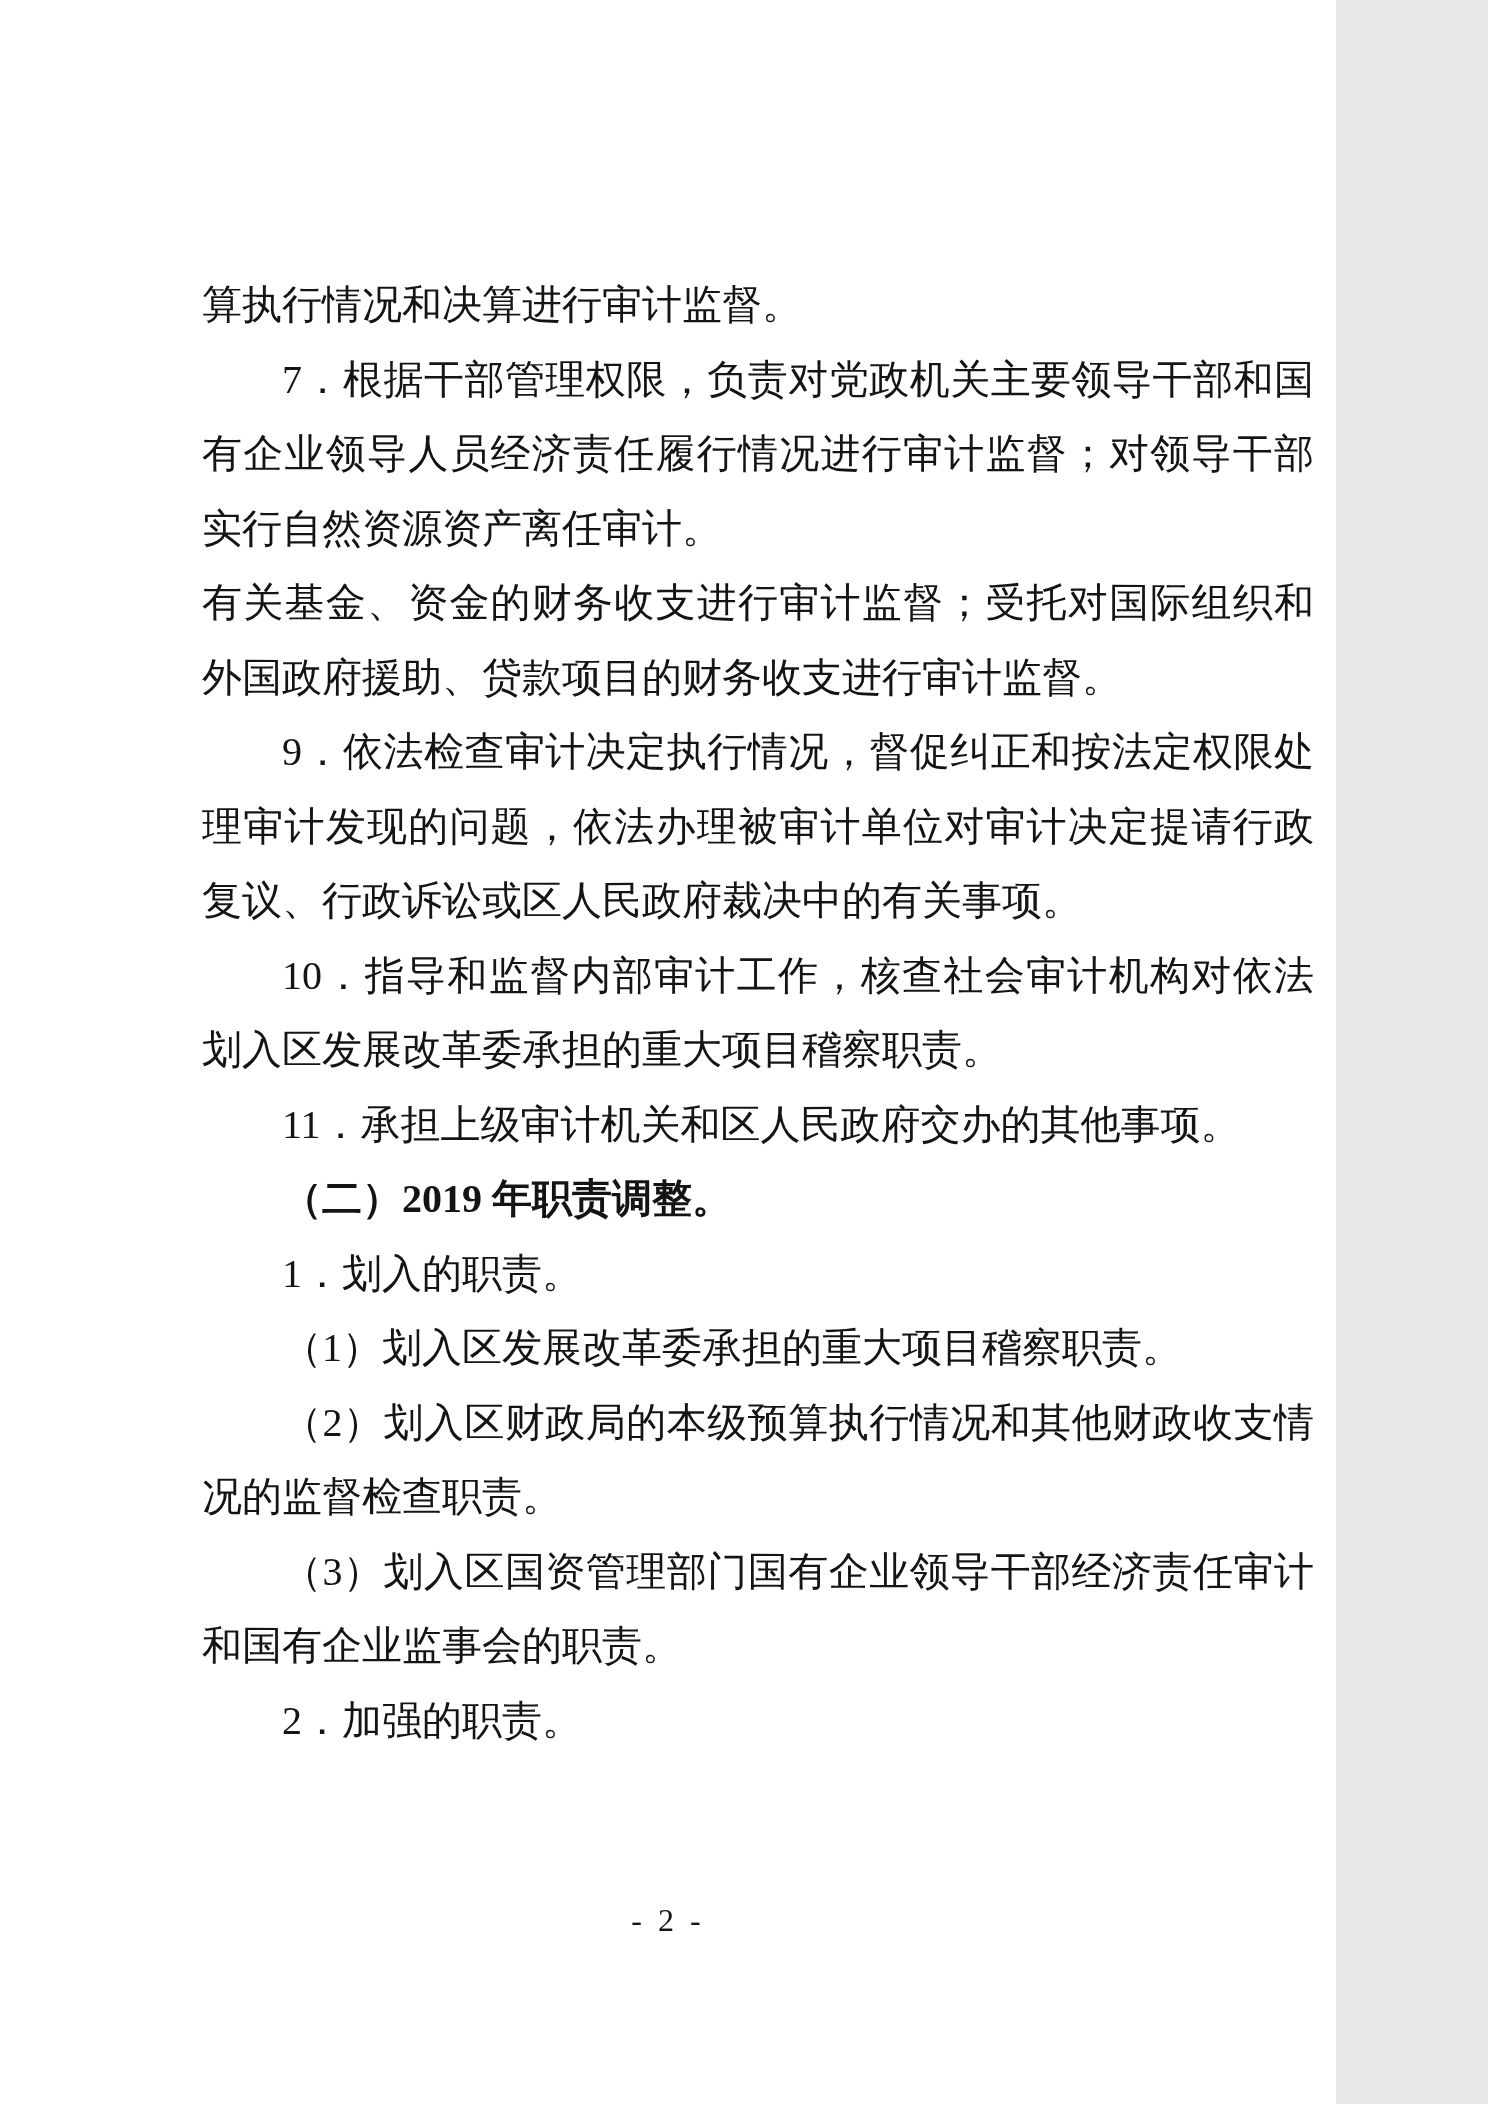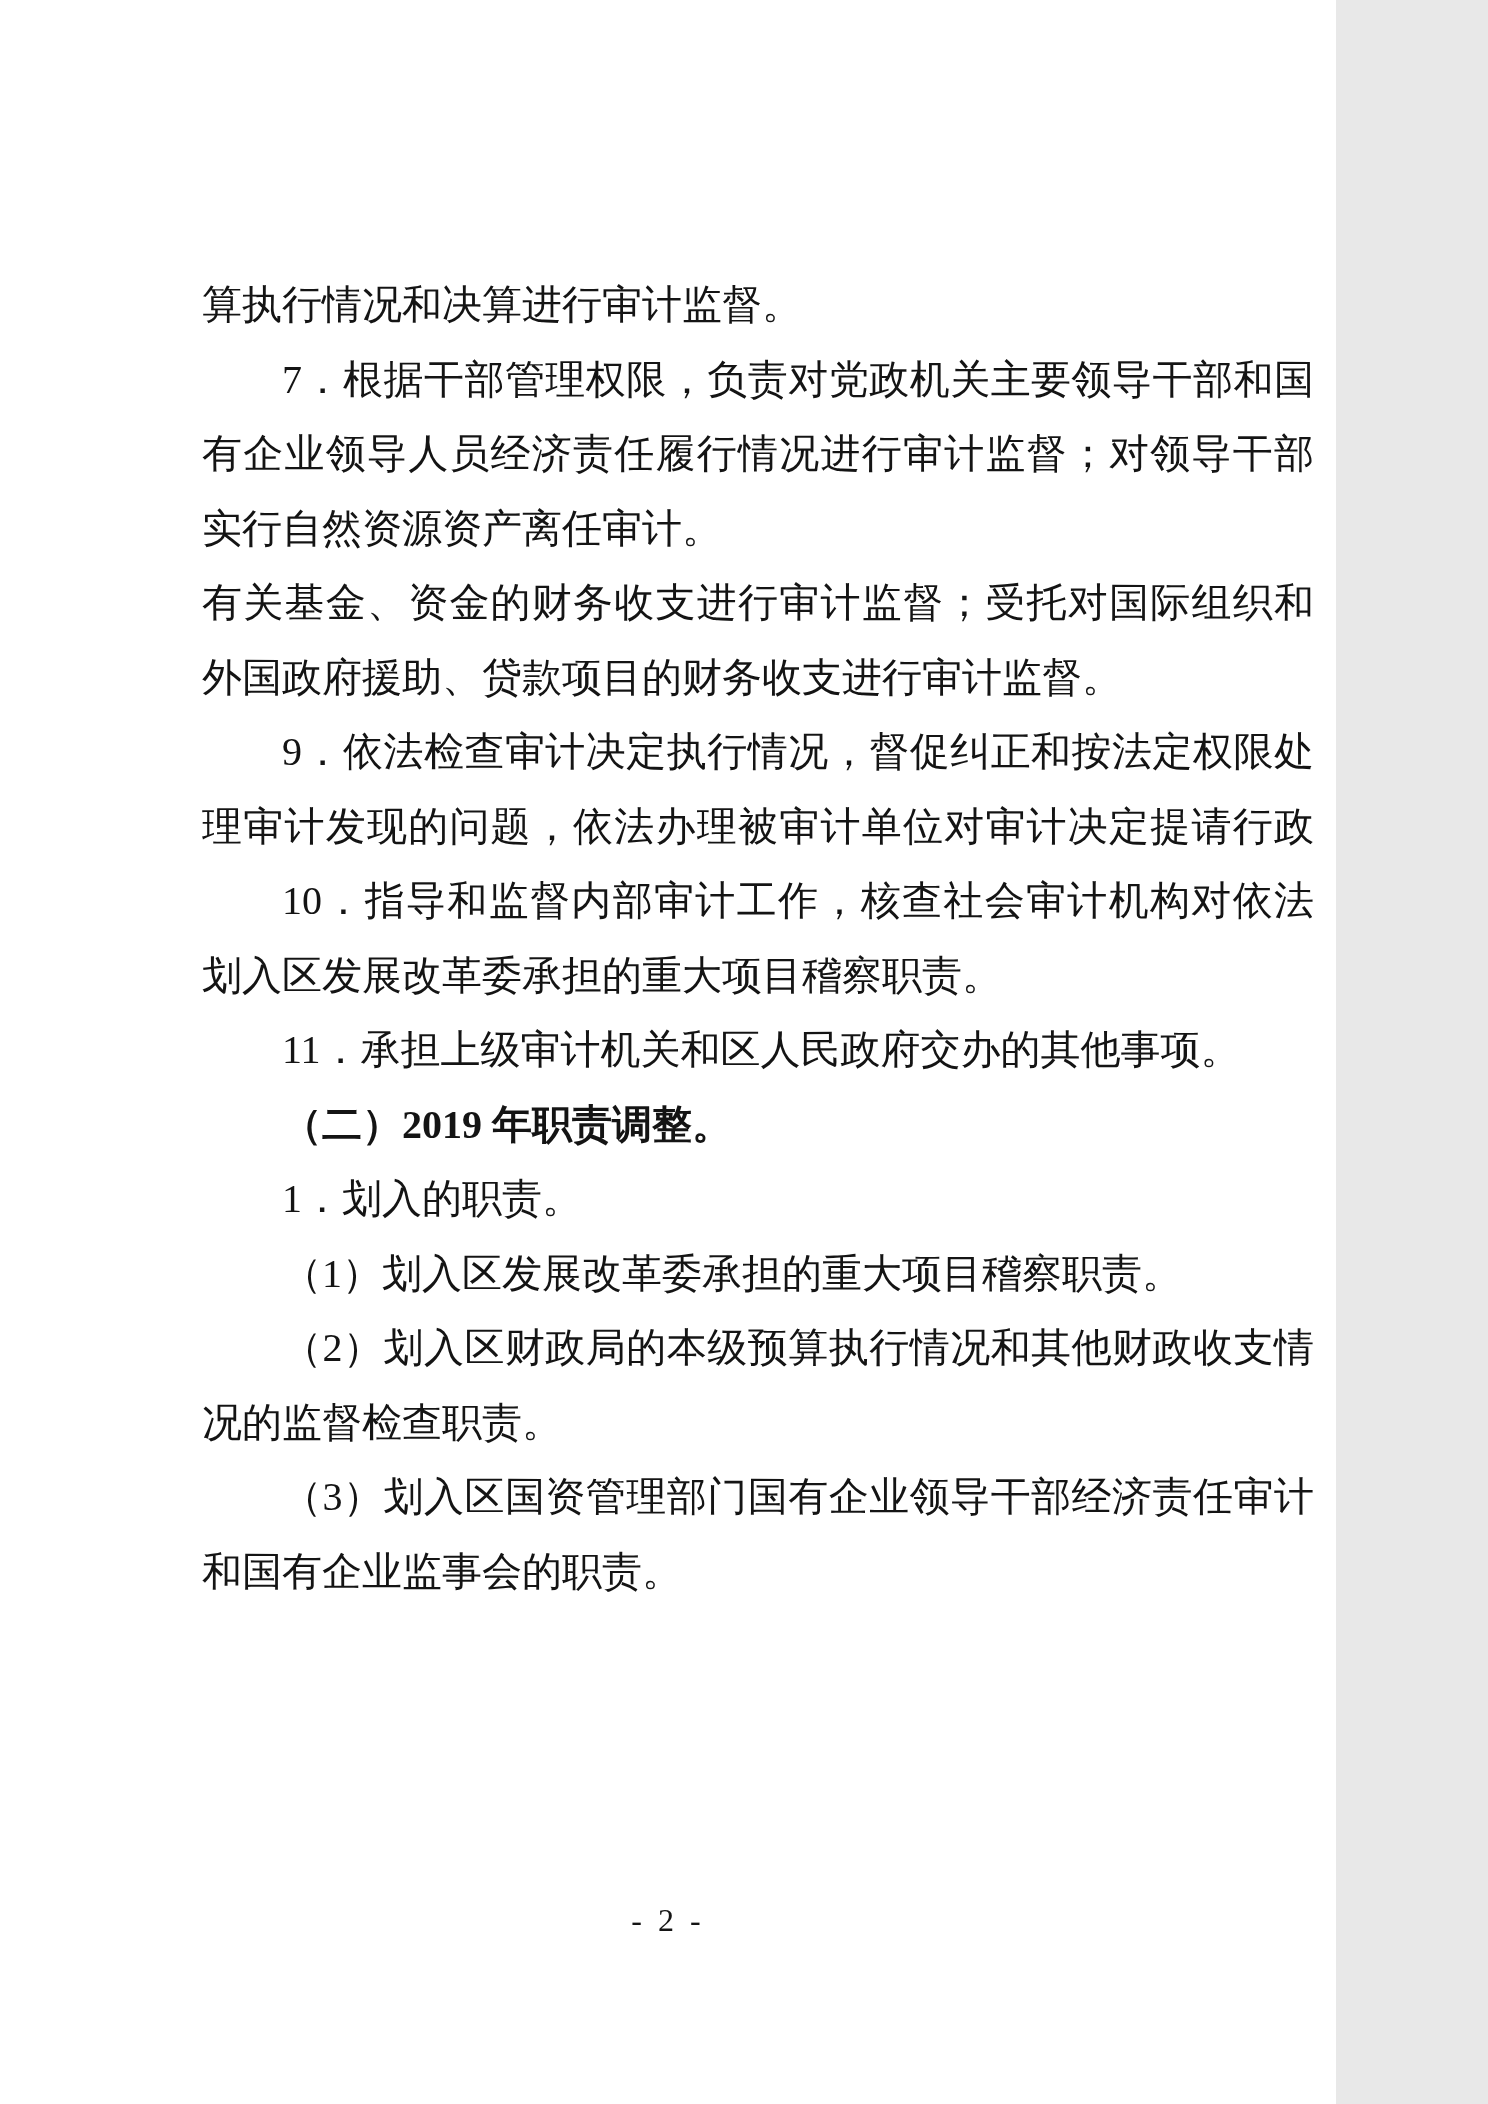--- a/index.html
+++ b/index.html
@@ -54,25 +54,27 @@
 <div class="page">
   <div class="doc-body" id="doc-body">
       <div class="line">算执行情况和决算进行审计监督。</div>
       <div class="line indent fill">7．根据干部管理权限，负责对党政机关主要领导干部和国</div>
       <div class="line fill">有企业领导人员经济责任履行情况进行审计监督；对领导干部</div>
       <div class="line">实行自然资源资产离任审计。</div>
       <div class="line fill">有关基金、资金的财务收支进行审计监督；受托对国际组织和</div>
       <div class="line">外国政府援助、贷款项目的财务收支进行审计监督。</div>
       <div class="line indent fill">9．依法检查审计决定执行情况，督促纠正和按法定权限处</div>
       <div class="line fill">理审计发现的问题，依法办理被审计单位对审计决定提请行政</div>
+      <div class="line">复议、行政诉讼或区人民政府裁决中的有关事项。</div>
       <div class="line indent fill">10．指导和监督内部审计工作，核查社会审计机构对依法</div>
       <div class="line">划入区发展改革委承担的重大项目稽察职责。</div>
       <div class="line indent">11．承担上级审计机关和区人民政府交办的其他事项。</div>
       <div class="line indent bold">（二）2019 年职责调整。</div>
       <div class="line indent">1．划入的职责。</div>
       <div class="line indent">（1）划入区发展改革委承担的重大项目稽察职责。</div>
       <div class="line indent fill">（2）划入区财政局的本级预算执行情况和其他财政收支情</div>
       <div class="line">况的监督检查职责。</div>
       <div class="line indent fill">（3）划入区国资管理部门国有企业领导干部经济责任审计</div>
       <div class="line">和国有企业监事会的职责。</div>
+      <div class="line indent">2．加强的职责。</div>
     </div>
   <div class="footer">- 2 -</div>
 </div>
 
 </body></html>

